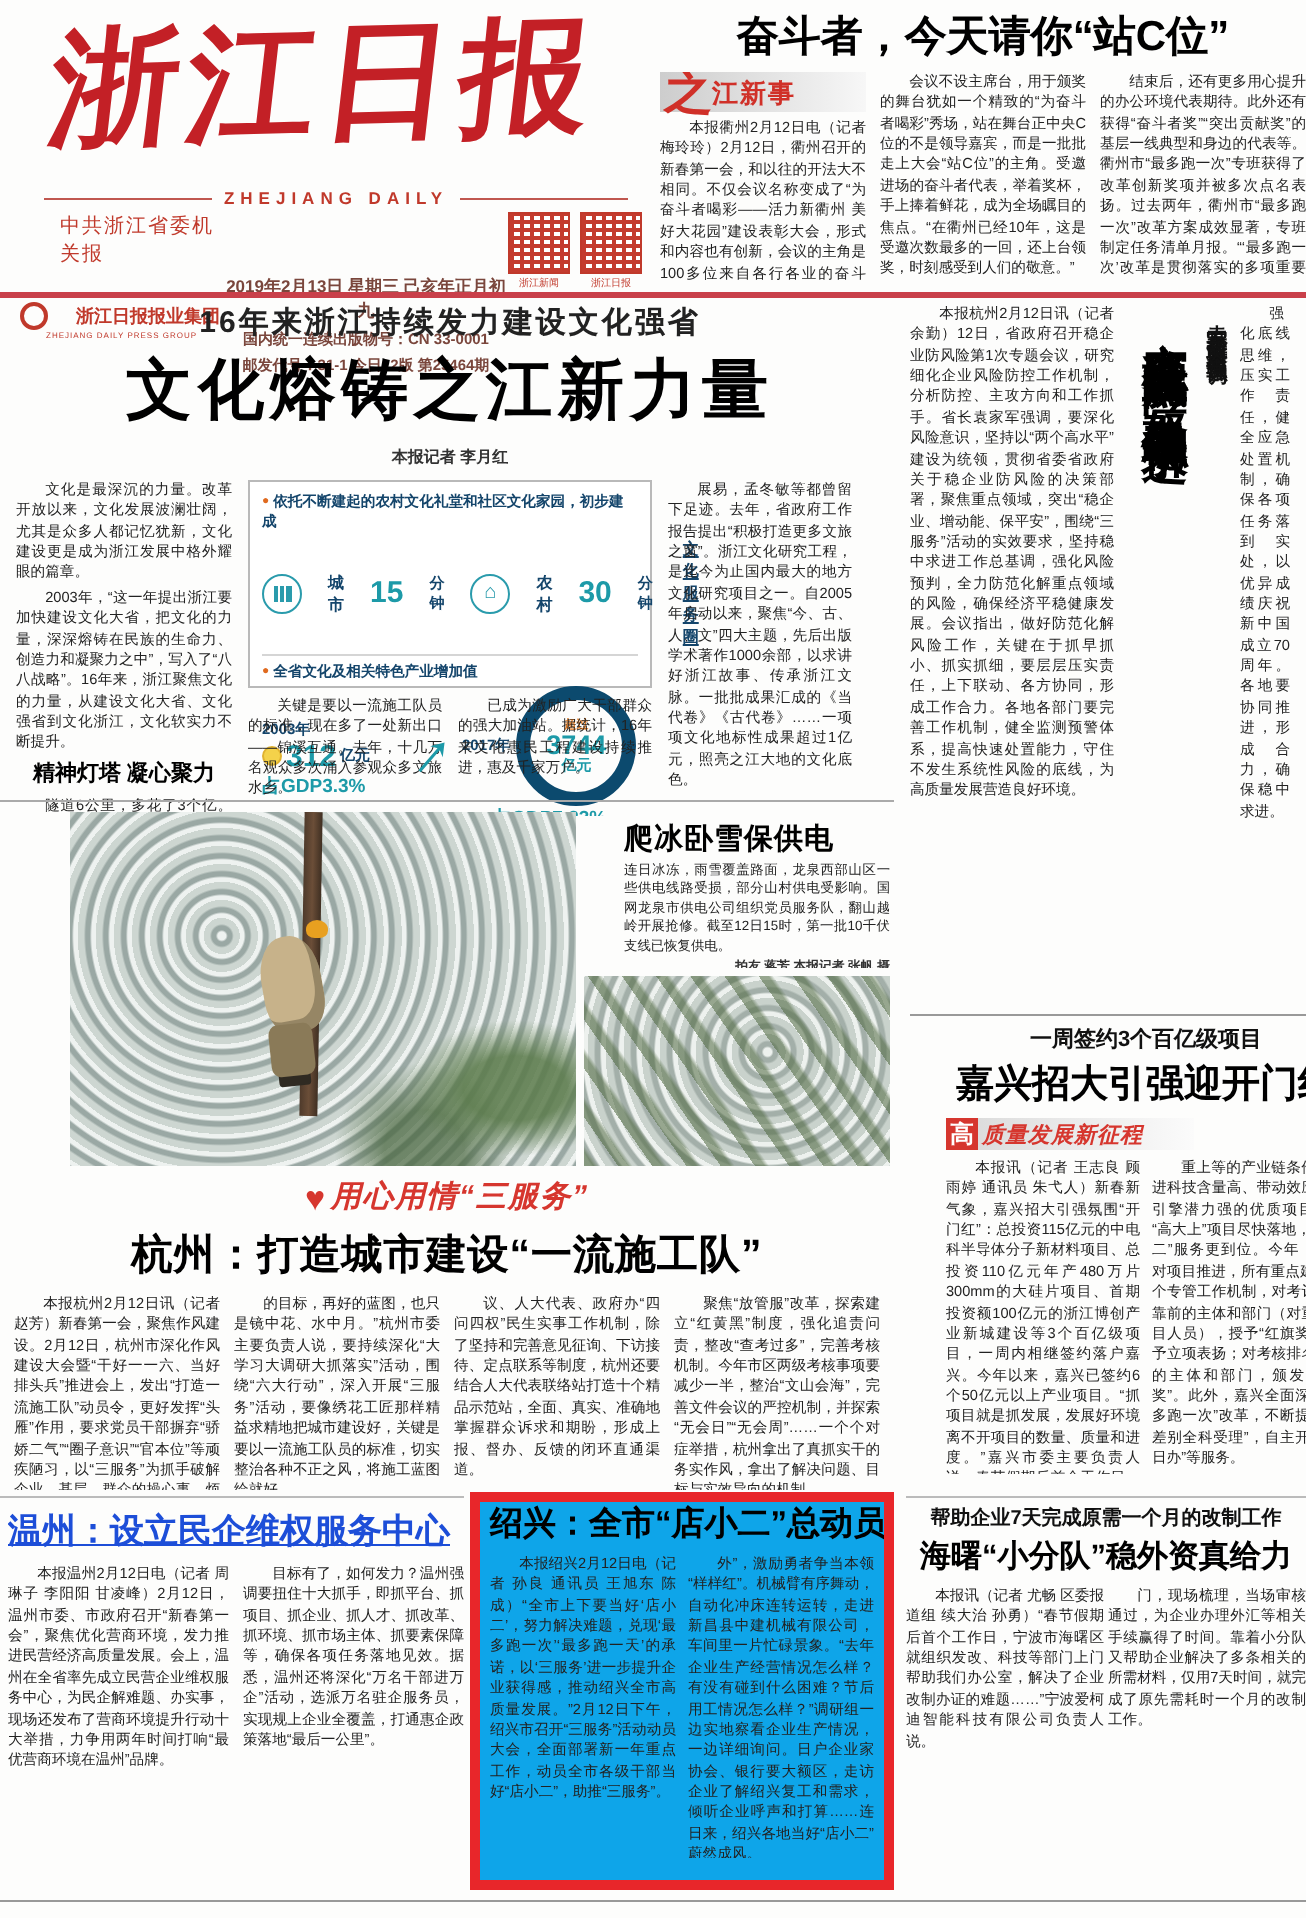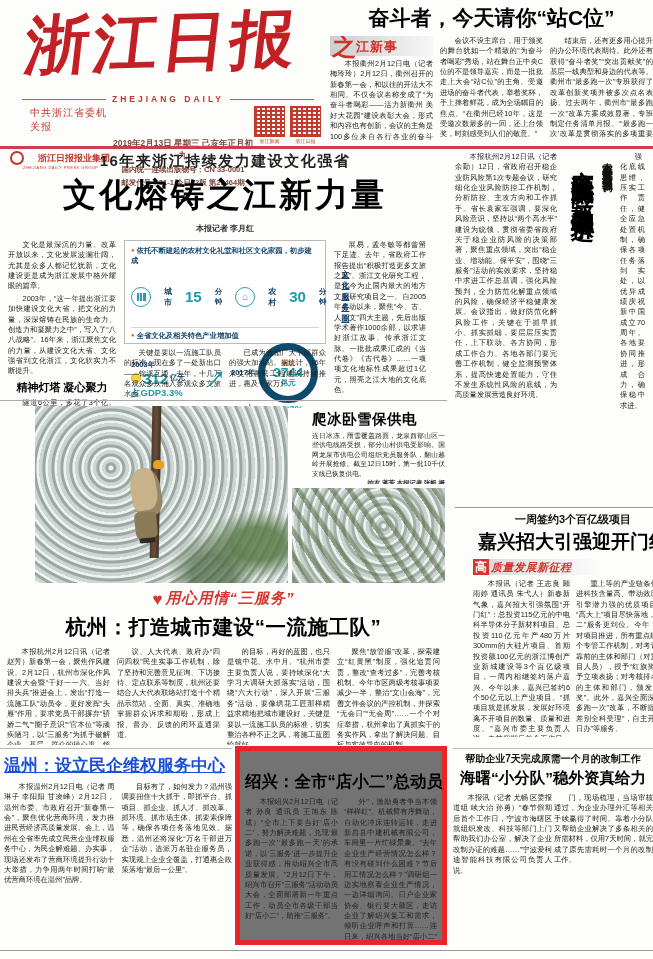--- a/index.html
+++ b/index.html
@@ -134,21 +134,21 @@
   .hz-body{display:flex;gap:7px;margin-top:6px;padding:0 7px;height:98px;overflow:hidden;}
   .hz-body .ncol{flex:1;}
   
   .div-bl{position:absolute;left:0;top:748px;width:232px;border-top:1px solid #bbb;}
   .div-br{position:absolute;left:453px;top:748px;width:200px;border-top:1px solid #bbb;}
   .wenzhou{position:absolute;left:4px;top:754px;width:228px;height:192px;overflow:hidden;}
   .wz-headline{font-size:17px;font-weight:900;color:#1d4ed8;white-space:nowrap;text-decoration:underline;}
   .wz-body{display:flex;gap:7px;margin-top:5px;height:158px;overflow:hidden;}
   .wz-body .ncol{flex:1;}
   .shaoxing{position:absolute;left:235px;top:746px;width:212px;height:199px;border:5px solid #e8262a;
-    background:#737373;padding:20px 5px;box-sizing:border-box;overflow:hidden;}
+    background:#0ea5e9;padding:0 5px;box-sizing:border-box;overflow:hidden;}
   .sx-headline{text-align:center;font-size:16.5px;font-weight:900;color:#000;white-space:nowrap;}
   .sx-body{display:flex;gap:6px;margin-top:4px;height:152px;overflow:hidden;}
   .sx-body .ncol{flex:1;}
   .haishu{position:absolute;left:453px;top:752px;width:200px;height:194px;overflow:hidden;}
   .hs-kicker{text-align:center;font-size:10px;font-weight:900;color:#111;}
   .hs-headline{text-align:center;font-size:15.5px;font-weight:900;color:#000;margin-top:2px;white-space:nowrap;}
   .hs-body{display:flex;gap:2px;margin-top:4px;height:146px;overflow:hidden;}
   .hs-body .ncol{flex:1;}
   .page-bottom-rule{position:absolute;left:0;top:950px;width:653px;border-top:1.5px solid #999;}
 </style>
@@ -334,24 +334,24 @@
   <div class="sanfuwu-banner">
     <span class="heart">♥</span><span class="banner-text">用心用情“三服务”</span>
   </div>
   <div class="hangzhou">
     <div class="hz-headline">杭州：打造城市建设“一流施工队”</div>
     <div class="hz-body">
       <div class="ncol">
           <p>本报杭州2月12日讯（记者 赵芳）新春第一会，聚焦作风建设。2月12日，杭州市深化作风建设大会暨“干好一一六、当好排头兵”推进会上，发出“打造一流施工队”动员令，更好发挥“头雁”作用，要求党员干部摒弃“骄娇二气”“圈子意识”“官本位”等顽疾陋习，以“三服务”为抓手破解企业、基层、群众的操心事、烦心事。</p>
         </div>
       <div class="ncol">
+          <p>的目标，再好的蓝图，也只是镜中花、水中月。”杭州市委主要负责人说，要持续深化“大学习大调研大抓落实”活动，围绕“六大行动”，深入开展“三服务”活动，要像绣花工匠那样精益求精地把城市建设好，关键是要以一流施工队员的标准，切实整治各种不正之风，将施工蓝图绘就好。</p>
+        </div>
+      <div class="ncol">
           <p>议、人大代表、政府办“四问四权”民生实事工作机制，除了坚持和完善意见征询、下访接待、定点联系等制度，杭州还要结合人大代表联络站打造十个精品示范站，全面、真实、准确地掌握群众诉求和期盼，形成上报、督办、反馈的闭环直通渠道。</p>
-        </div>
-      <div class="ncol">
-          <p>的目标，再好的蓝图，也只是镜中花、水中月。”杭州市委主要负责人说，要持续深化“大学习大调研大抓落实”活动，围绕“六大行动”，深入开展“三服务”活动，要像绣花工匠那样精益求精地把城市建设好，关键是要以一流施工队员的标准，切实整治各种不正之风，将施工蓝图绘就好。</p>
         </div>
       <div class="ncol">
           <p>聚焦“放管服”改革，探索建立“红黄黑”制度，强化追责问责，整改“查考过多”，完善考核机制。今年市区两级考核事项要减少一半，整治“文山会海”，完善文件会议的严控机制，并探索“无会日”“无会周”……一个个对症举措，杭州拿出了真抓实干的务实作风，拿出了解决问题、目标与实效导向的机制。</p>
         </div>
     </div>
   </div>
 
   <div class="div-bl"></div>
   <div class="div-br"></div>
 

